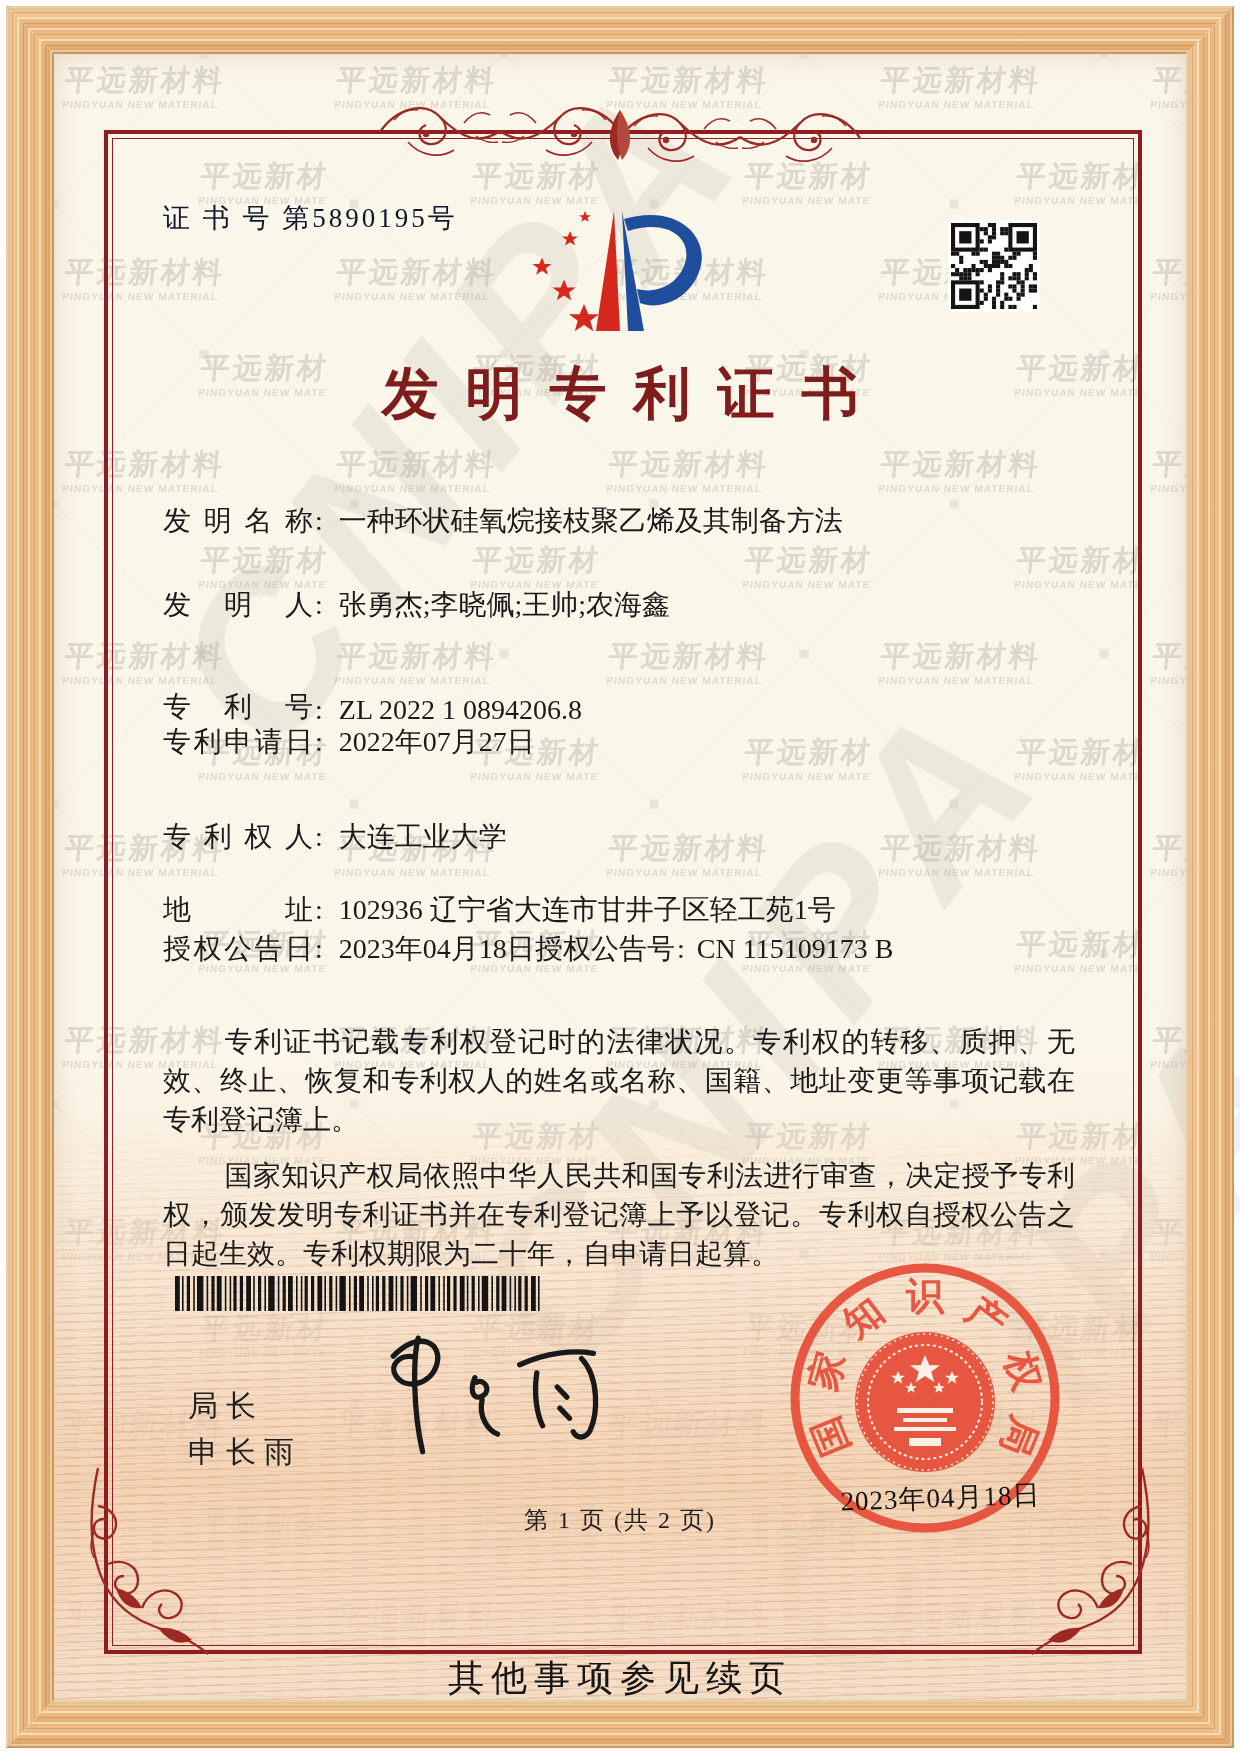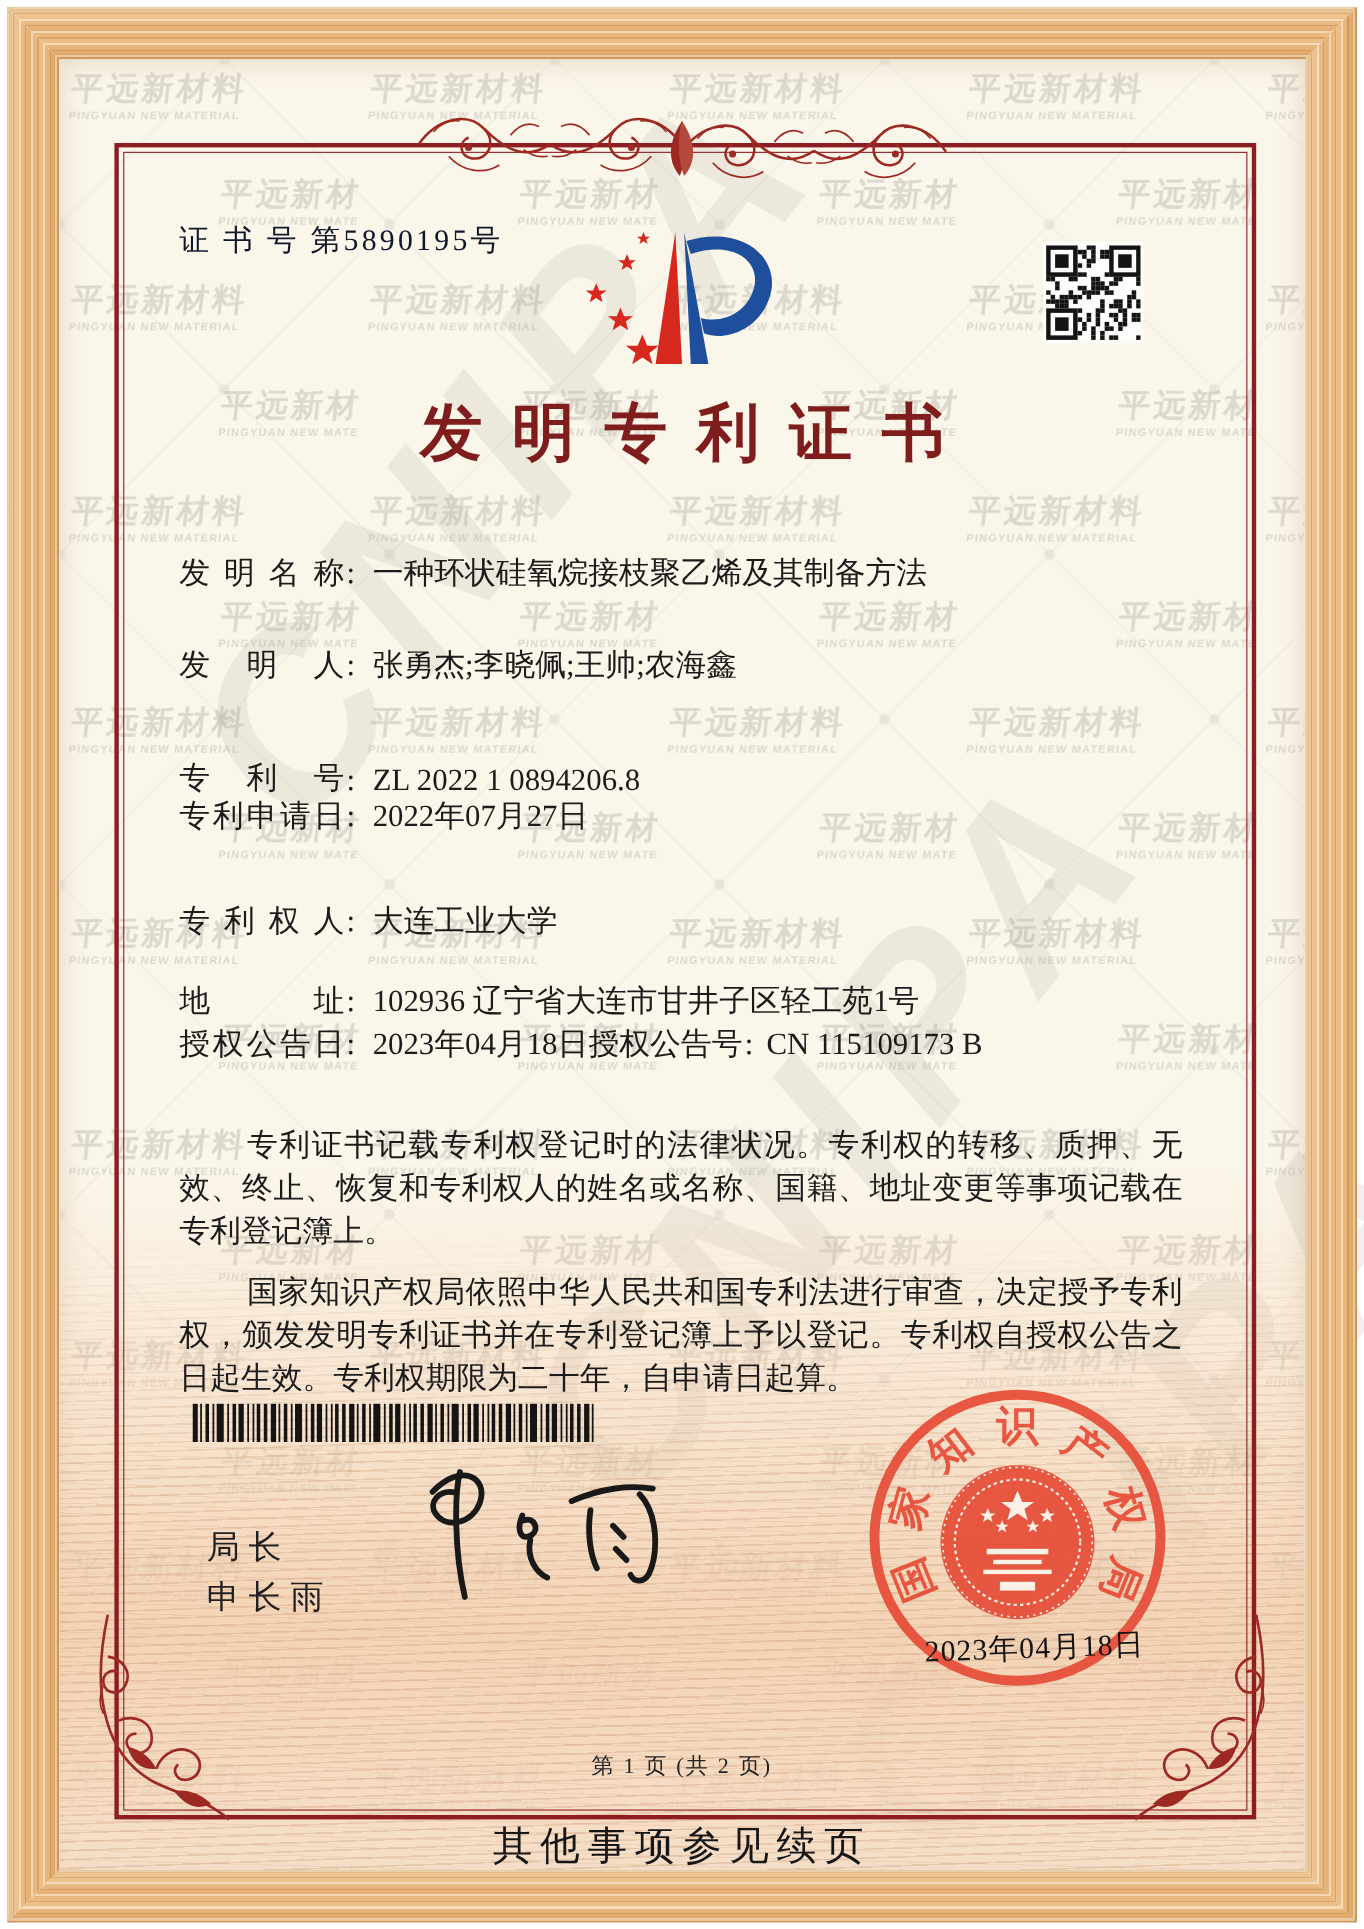--- a/index.html
+++ b/index.html
@@ -80,21 +80,21 @@
 
   .seal{left:788px;top:1261px;width:274px;height:274px;z-index:6;opacity:.95;}
   .seal svg{position:absolute;left:0;top:0;}
   .seal-chars{position:absolute;left:137px;top:137px;width:0;height:0;}
   .seal-chars span{position:absolute;left:-21px;top:-23px;width:42px;height:46px;text-align:center;
     font-size:38px;font-weight:700;color:#e7503a;transform-origin:21px 23px;
     font-family:"Liberation Serif","DejaVu Serif",serif;}
   .seal-date{left:838px;top:1480px;width:205px;text-align:center;font-size:27px;color:#141414;
              transform:rotate(-2deg);z-index:6;letter-spacing:1px;}
 
-  .page-info{left:0;right:0;top:1592px;text-align:center;font-size:20px;color:#222;letter-spacing:2px;}
+  .page-info{left:0;right:0;top:1504px;text-align:center;font-size:24px;color:#222;letter-spacing:2px;}
   .cont-note{left:0;right:0;top:1654px;text-align:center;font-size:36px;letter-spacing:7px;color:#161616;z-index:5;}
 </style>
 </head>
 <body>
 
 <div class="page">
 
   <div class="paper"></div>
 
   <svg class="wm-layer" width="1132" height="1646">

